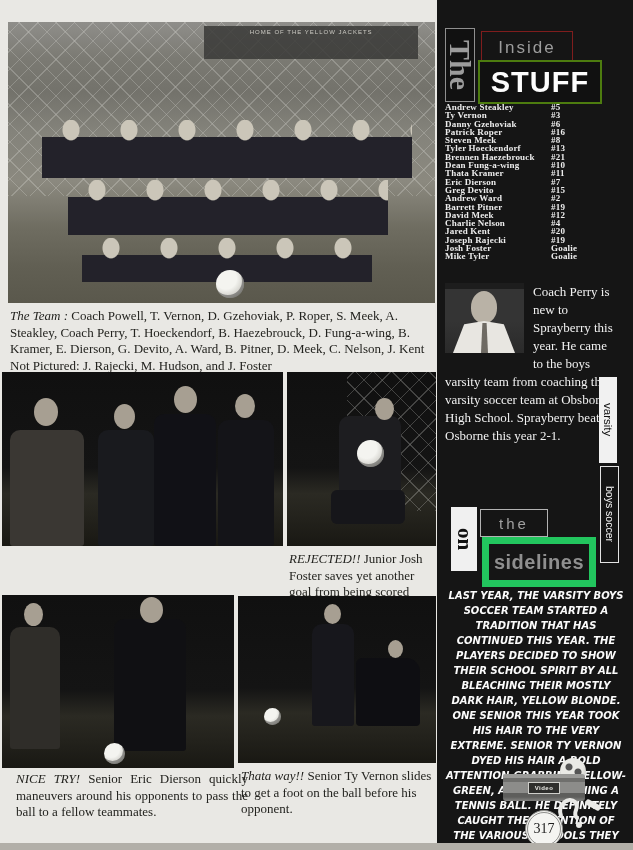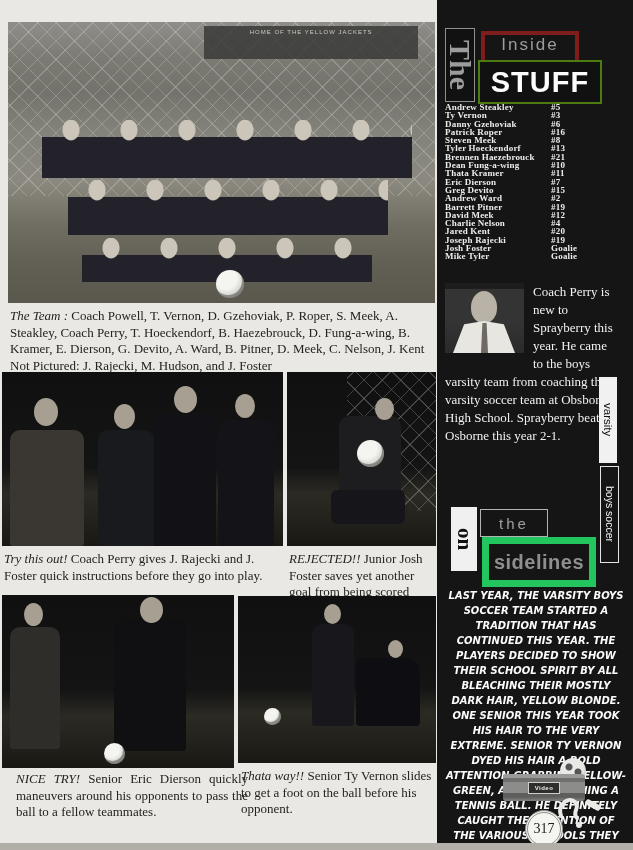--- a/index.html
+++ b/index.html
@@ -25,23 +25,23 @@
   .fhead{position:absolute;border-radius:50%;background:#a79f92;}
   
   .cap{position:absolute;color:#23231f;font-size:13px;line-height:1.28;}
   .cap .lead{font-style:italic;}
   
   .panel{position:absolute;left:437px;top:0;width:196px;height:850px;background:#151515;}
   .vtext{writing-mode:vertical-rl;text-align:center;}
   .the-box{position:absolute;left:8px;top:28px;width:28px;height:72px;border:1px solid #8f8f8f;
            background:#111;color:#9c9c9c;font:bold 30px/28px "Liberation Serif",serif;
            display:flex;align-items:center;justify-content:center;}
-  .inside-box{position:absolute;left:44px;top:31px;width:90px;height:31px;border:4px solid #7f1d1d;
+  .inside-box{position:absolute;left:44px;top:31px;width:90px;height:31px;border:1px solid #7f1d1d;
               color:#9c9c9c;font:17px "Liberation Sans",sans-serif;letter-spacing:2px;
-              display:flex;justify-content:center;}
+              display:flex;align-items:center;justify-content:center;}
   .stuff-box{position:absolute;left:41px;top:60px;width:120px;height:40px;border:2px solid #4d7c0f;
              background:#111;color:#fdfdfd;font:bold 29px "Liberation Sans",sans-serif;letter-spacing:1px;
              display:flex;align-items:center;justify-content:center;}
   .roster{position:absolute;left:8px;top:103px;width:156px;color:#ededed;
           font:bold 9px/8.3px "Liberation Serif",serif;letter-spacing:.2px;}
   .roster .rrow{display:grid;grid-template-columns:106px 1fr;}
   .coach{position:absolute;left:8px;top:283px;width:172px;color:#f1f1f1;
          font:13px/1.38 "Liberation Serif",serif;}
   .coach-photo{float:left;width:79px;height:70px;margin:0 9px 3px 0;position:relative;
                background:linear-gradient(180deg,#1d1d1d 0 8%,#343434 8% 55%,#2a2a2a 100%);overflow:hidden;}
@@ -114,24 +114,20 @@
   </div>
 
   <div class="photo night" style="left:287px;top:372px;width:149px;height:174px;">
     <div class="net" style="left:40%;height:80%;"></div>
     <div class="fig" style="left:52px;top:44px;width:62px;height:88px;background:#1d1d20;"></div>
     <div class="fhead" style="left:88px;top:26px;width:19px;height:22px;"></div>
     <div class="fig" style="left:44px;top:118px;width:74px;height:34px;background:#16161a;border-radius:6px;"></div>
     <div class="ball" style="left:70px;top:68px;width:27px;height:27px;"></div>
   </div>
 
-  <div class="cap" style="left:4px;top:551px;width:280px;">
-    <span class="lead">Try this out!</span>
-    <span>Coach Perry gives J. Rajecki and J. Foster quick instructions before they go into play.</span>
-  </div>
   <div class="cap" style="left:289px;top:551px;width:147px;">
     <span class="lead">REJECTED!!</span>
     <span>Junior Josh Foster saves yet another goal from being scored</span>
   </div>
 
   <div class="photo night" style="left:2px;top:595px;width:232px;height:173px;">
     <div class="fig" style="left:8px;top:32px;width:50px;height:122px;background:#2f2d29;"></div>
     <div class="fhead" style="left:22px;top:8px;width:19px;height:23px;"></div>
     <div class="fig" style="left:112px;top:24px;width:72px;height:132px;background:#101013;"></div>
     <div class="fhead" style="left:138px;top:2px;width:23px;height:26px;"></div>

